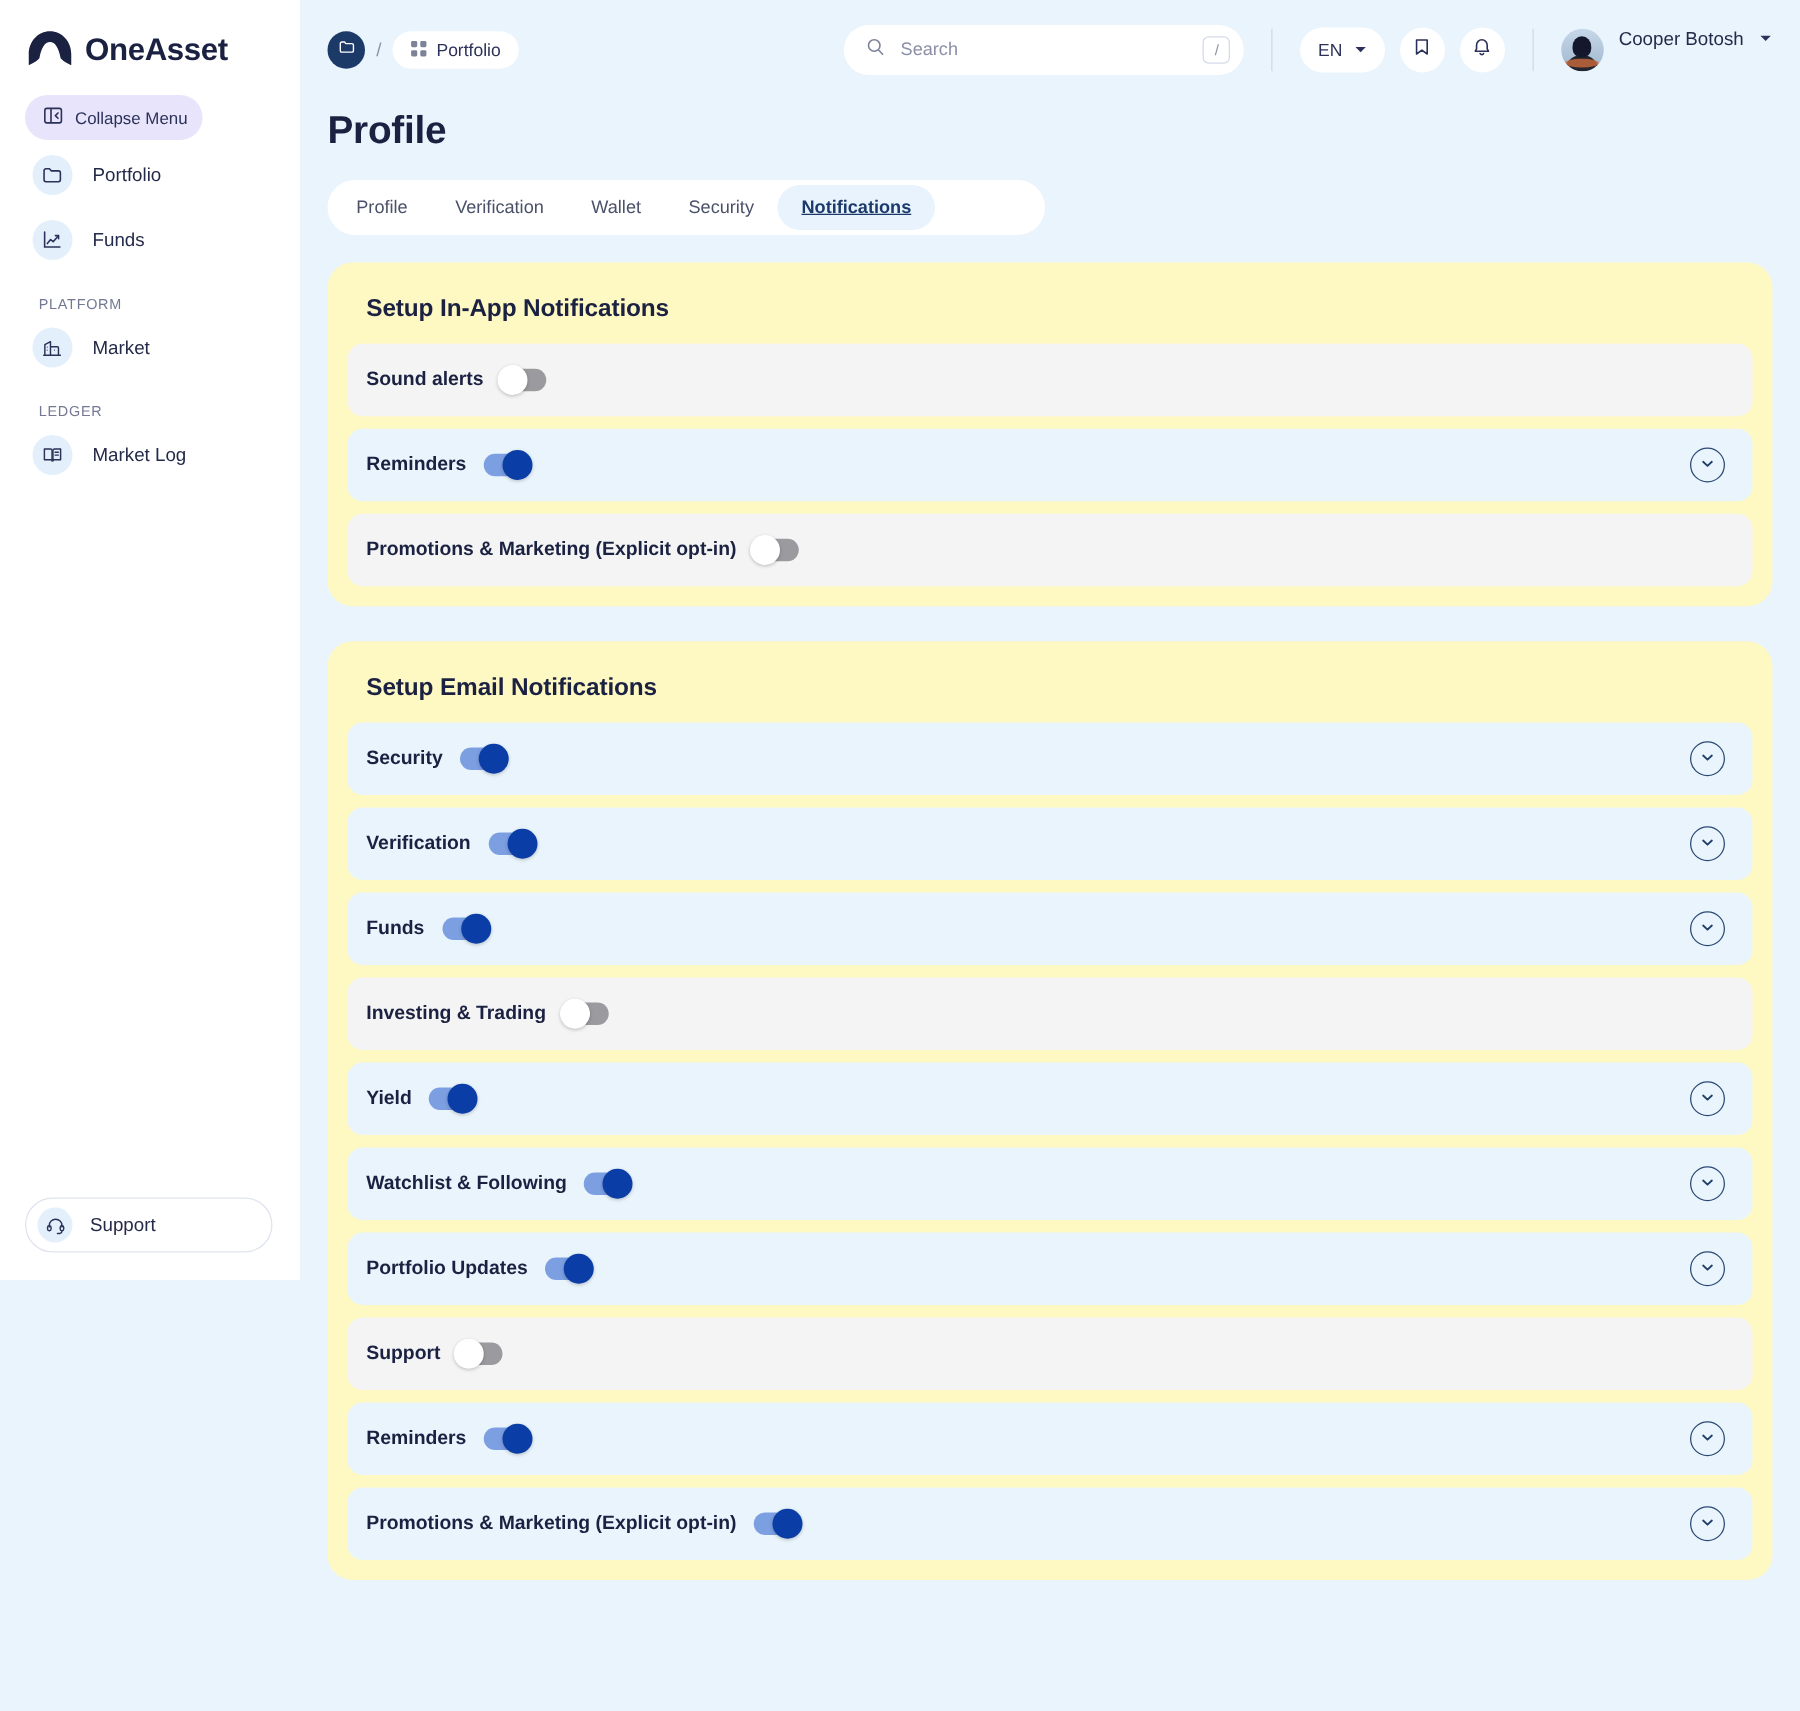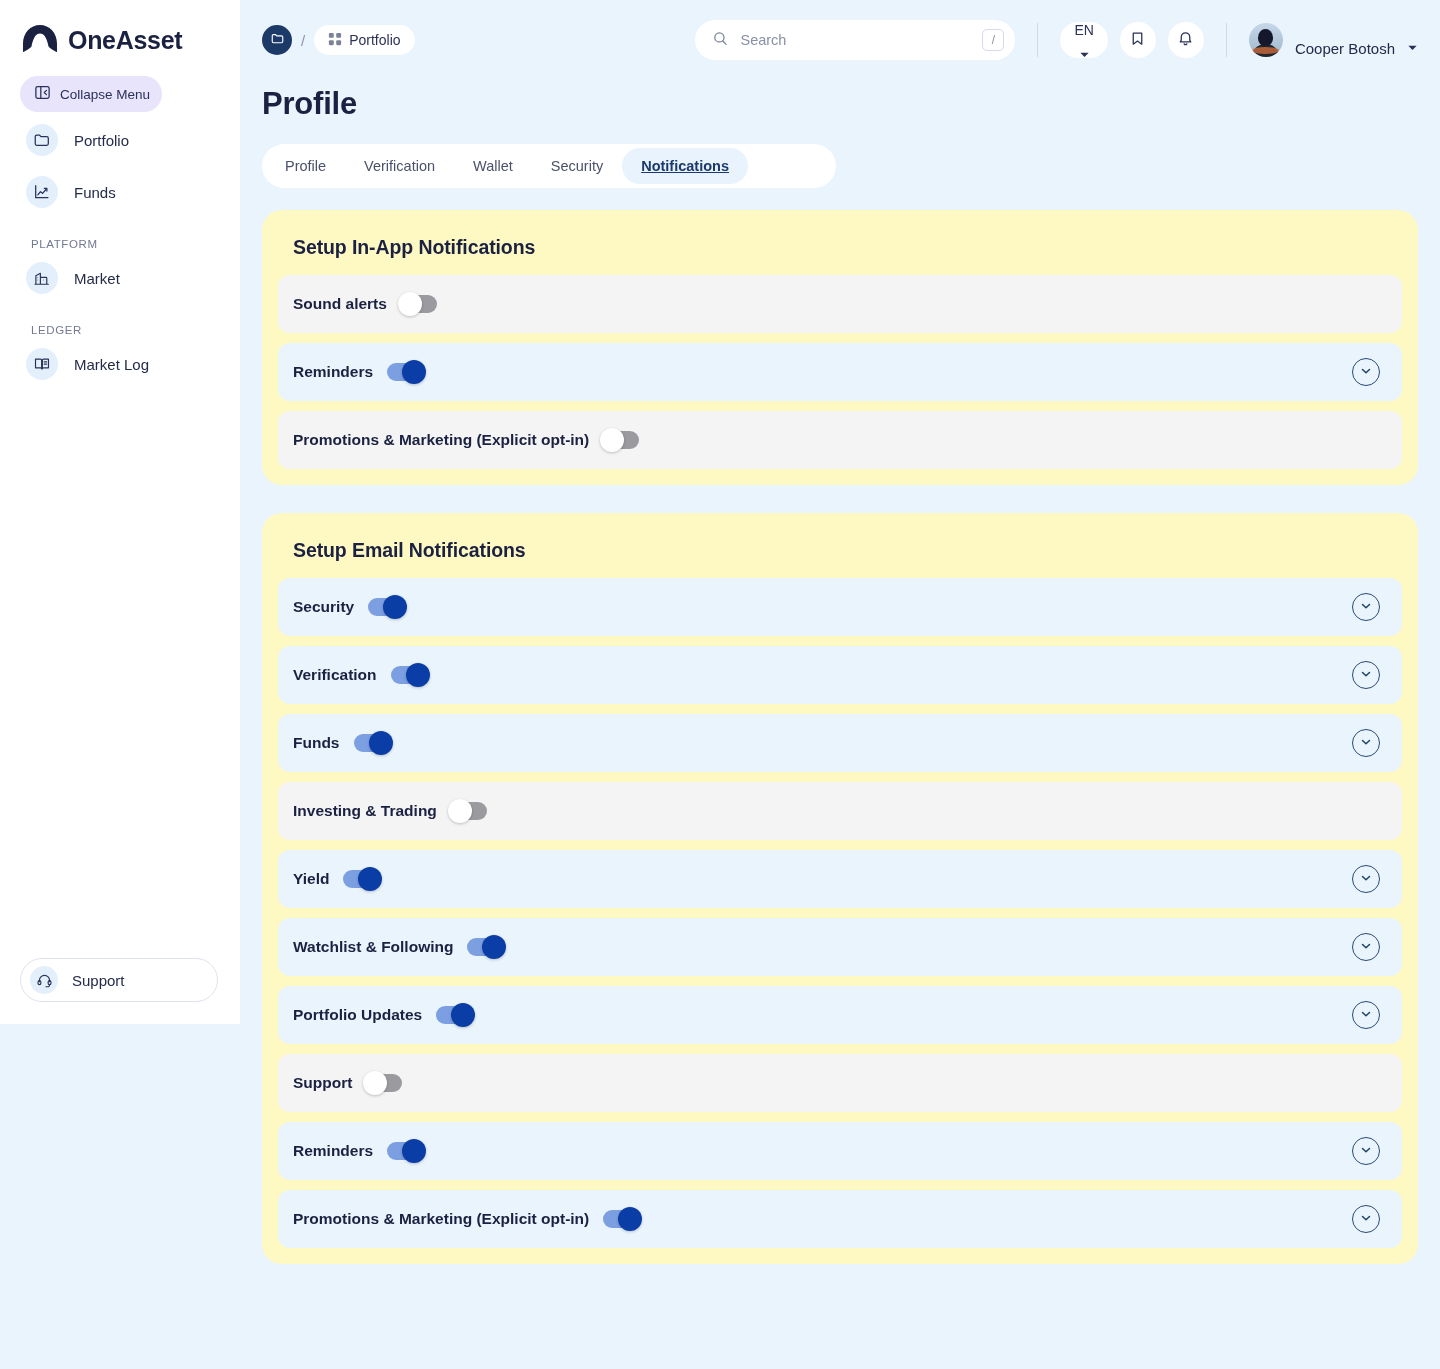--- a/index.html
+++ b/index.html
@@ -89,28 +89,28 @@
   .search-input::placeholder { color: #8A90A6; }
   .slash-key {
     width: 22px; height: 22px; border: 1px solid #D5DAE8; border-radius: 5px;
     display: flex; align-items: center; justify-content: center;
     font-size: 12px; color: #8A90A6;
   }
   .tb-divider { width: 1px; height: 34px; background: #CBD9E8; margin: 0 22px; }
   .lang-pill {
     height: 36px; background: #fff; border-radius: 18px; padding: 0 14px;
     display: flex; align-items: center; gap: 9px; cursor: pointer;
-    font-size: 14px; color: #2B3158; font-weight: 500; flex-direction: column;
+    font-size: 14px; color: #2B3158; font-weight: 500;
   }
   .icon-circle {
     width: 36px; height: 36px; border-radius: 50%; background: #fff;
     display: flex; align-items: center; justify-content: center; cursor: pointer;
     margin-left: 12px;
   }
-  .user-chip { display: flex; align-items: flex-end; gap: 12px; cursor: pointer; }
+  .user-chip { display: flex; align-items: flex-start; gap: 12px; cursor: pointer; }
   .avatar {
     width: 34px; height: 34px; border-radius: 50%; overflow: hidden;
     background: linear-gradient(#c6d7e8, #9fb7ce); position: relative; flex: 0 0 34px;
   }
   .avatar .head { position:absolute; width:15px; height:17px; border-radius:50% 50% 44% 44%; background:#15182c; left:9.5px; top:6px;}
   .avatar .body { position:absolute; width:27px; height:13px; border-radius:13px 13px 0 0; background:#23262f; left:3.5px; bottom:0;}
   .avatar .glow { position:absolute; width:27px; height:7px; background:#c2663a; left:3.5px; bottom:3px; border-radius:50%; opacity:.85;}
   .user-name { font-size: 15px; color: #242B4A; }
 
   .page-title { font-size: 31px; font-weight: 700; color: #1B2141; padding: 6px 0 0 22px; letter-spacing: -0.2px; }

